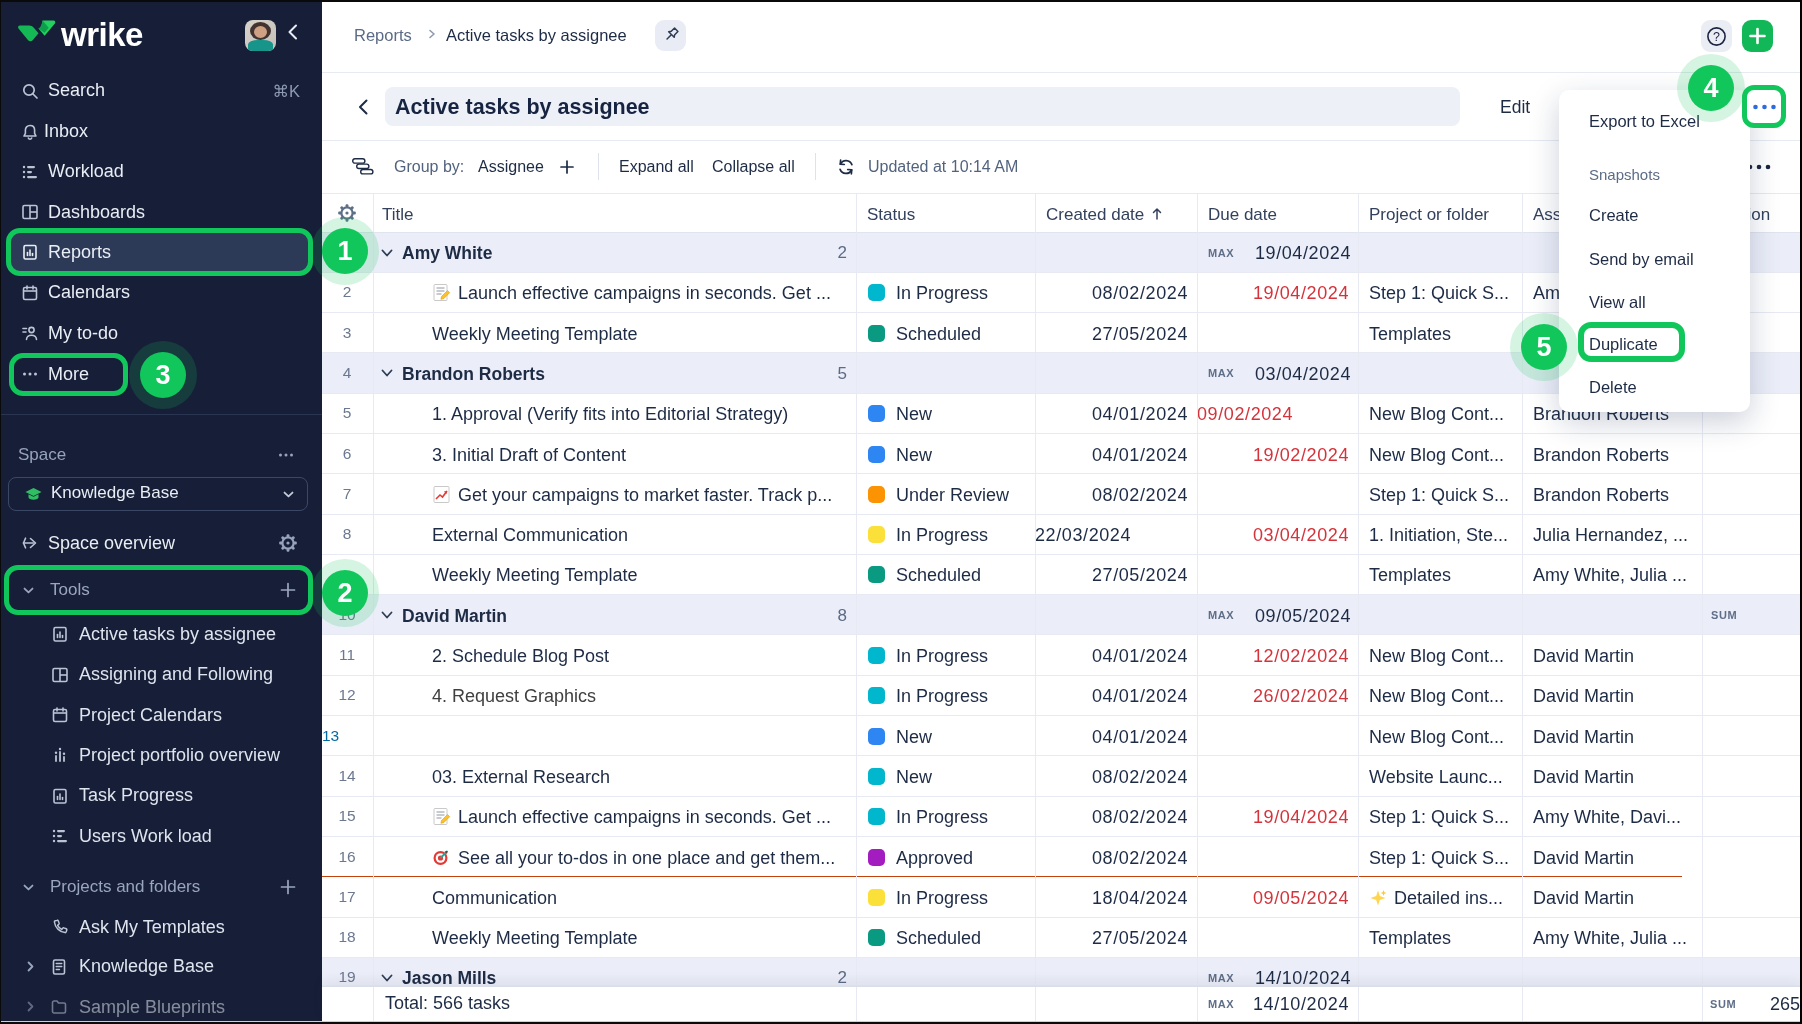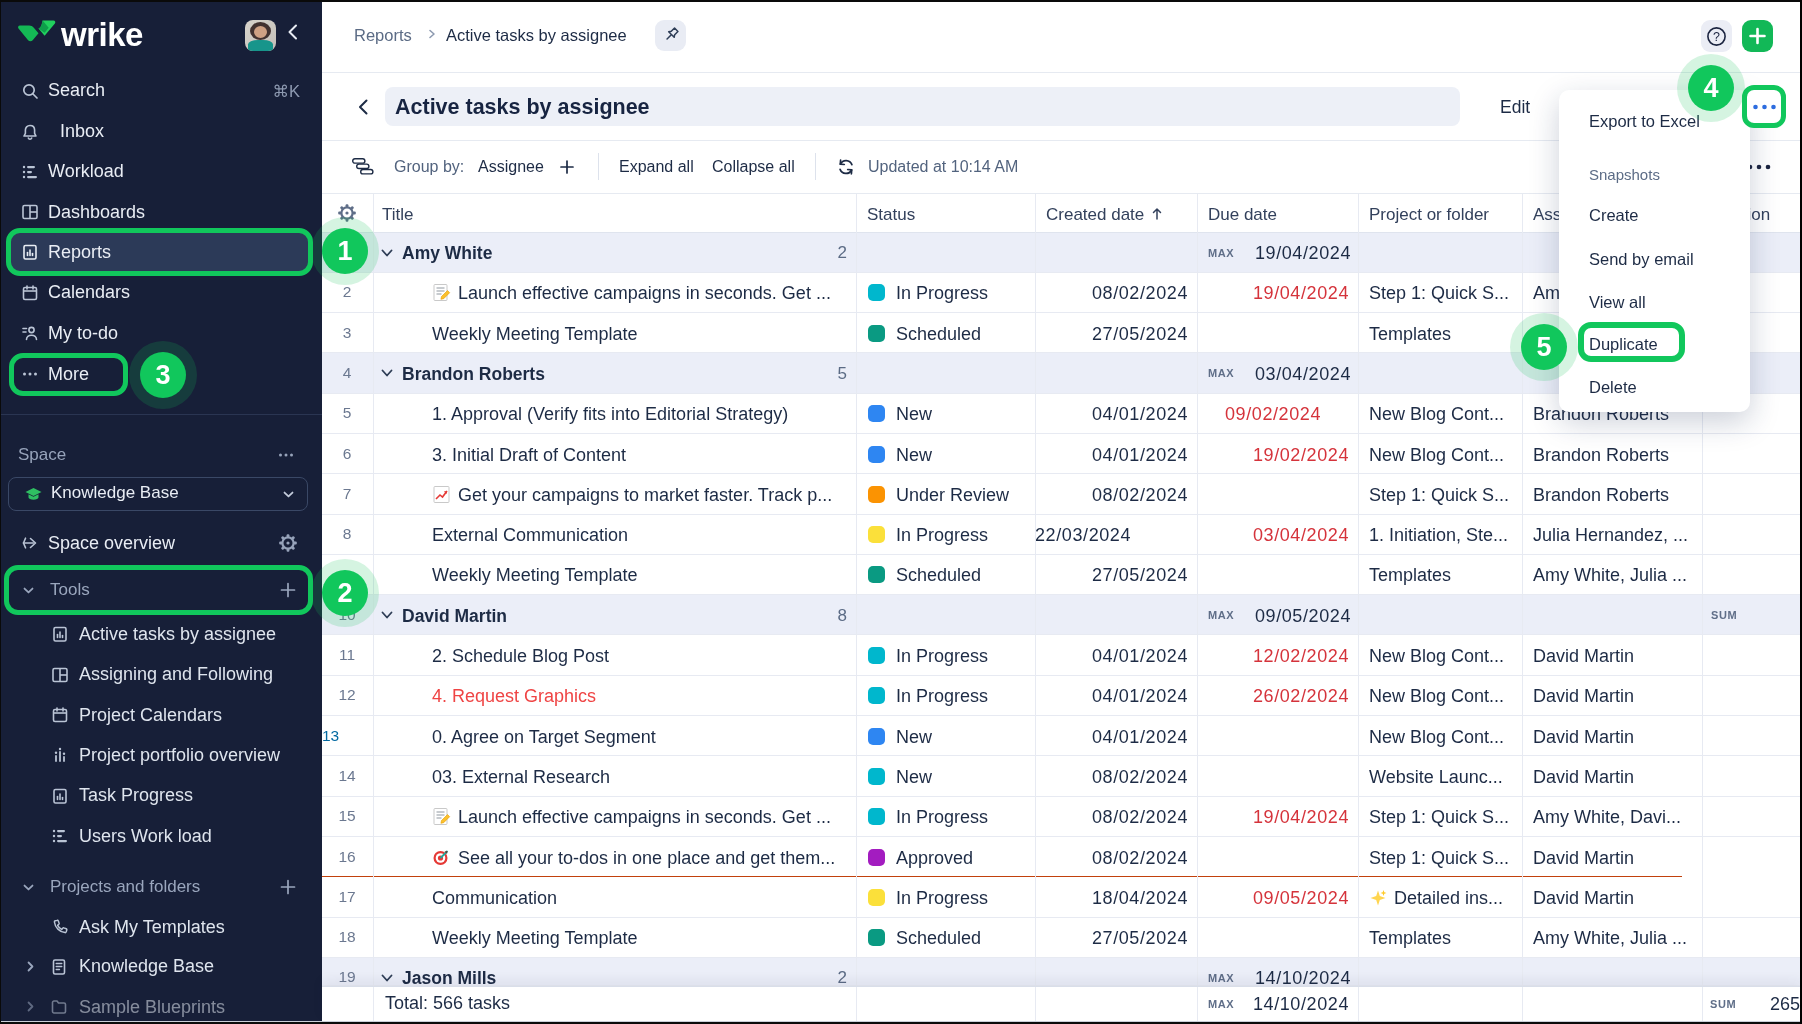--- a/index.html
+++ b/index.html
@@ -37,21 +37,21 @@
     </svg>
   </div>
 <div class="a" style="left:48px;top:80.0px;color:#e9edf4;font-size:18px;line-height:21px">Search</div>
 <div class="a" style="left:260px;top:81.5px;width:40px;text-align:right"><span style="color:#8e9ab1;font-size:16.5px">⌘K</span></div>
 <div class="a" style="left:21px;top:122.5px">
     <svg class="" width="18" height="18" viewBox="0 0 18 18" fill="none">
       <path d="M9 2.5c-2.9 0-4.6 2-4.6 4.6v3.2L3 13h12l-1.4-2.7V7.1C13.6 4.5 11.9 2.5 9 2.5z" stroke="#bac4d5" stroke-width="1.6" stroke-linejoin="round"></path>
       <path d="M7.3 15a1.8 1.8 0 0 0 3.4 0" stroke="#bac4d5" stroke-width="1.6" stroke-linecap="round"></path>
     </svg>
   </div>
-<div class="a" style="left:60px;top:121.0px;color:#e9edf4;font-size:18px;line-height:21px">Inbox</div>
+<div class="a" style="left:44px;top:121.0px;color:#e9edf4;font-size:18px;line-height:21px">Inbox</div>
 <div class="a" style="left:21px;top:162.5px">
     <svg class="" width="18" height="18" viewBox="0 0 18 18" fill="none">
       <circle cx="3" cy="4" r="1.2" fill="#bac4d5"></circle>
       <rect x="6" y="2.9" width="8" height="2.3" rx="1.1" fill="#bac4d5"></rect>
       <circle cx="3" cy="9" r="1.2" fill="#bac4d5"></circle>
       <rect x="6" y="7.9" width="5" height="2.3" rx="1.1" fill="#bac4d5"></rect>
       <circle cx="3" cy="14" r="1.2" fill="#bac4d5"></circle>
       <rect x="6" y="12.9" width="10" height="2.3" rx="1.1" fill="#bac4d5"></rect>
     </svg>
   </div>
@@ -407,21 +407,21 @@
 <div class="cell" style="left:420px;top:10.6px;width:105px;text-align:right;color:#5b6b85;font-size:17px">5</div>
 <div class="cell" style="left:886px;top:14.1px;width:40px;color:#5f6e88;font-size:11px;font-weight:bold;letter-spacing:0.6px">MAX</div>
 <div class="cell" style="left:920px;top:10.6px;width:109px;text-align:right;color:#1d2b45;font-size:18px;letter-spacing:0.6px">03/04/2024</div>
 </div>
 <div class="a" style="left:322px;top:393.7px;width:1480px;height:40.3px;background:#fff;border-bottom:1px solid #e7eaf2;overflow:hidden">
 <div class="cell" style="left:0;top:10.6px;width:50px;text-align:center;color:#6b7890;font-size:15.5px">5</div>
 <div class="cell" style="left:110px;top:10.6px;width:422px;color:#1d2b45;font-size:18px">1. Approval (Verify fits into Editorial Strategy)</div>
 <div class="a" style="left:546px;top:11.6px;width:17px;height:17px;border-radius:5px;background:#2e86f2"></div>
 <div class="cell" style="left:574px;top:10.6px;width:135px;color:#1d2b45;font-size:18px">New</div>
 <div class="cell" style="left:713px;top:10.6px;width:153px;text-align:right;color:#1d2b45;font-size:18px;letter-spacing:0.6px">04/01/2024</div>
-<div class="cell" style="left:875px;top:10.6px;width:152px;text-align:center;color:#d5333b;font-size:18px;letter-spacing:0.6px">09/02/2024</div>
+<div class="cell" style="left:875px;top:10.6px;width:152px;text-align:left;color:#d5333b;font-size:18px;letter-spacing:0.6px">09/02/2024</div>
 <div class="cell" style="left:1047px;top:10.6px;width:150px;color:#1d2b45;font-size:18px">New Blog Cont...</div>
 <div class="cell" style="left:1211px;top:10.6px;width:168px;color:#1d2b45;font-size:18px">Brandon Roberts</div>
 </div>
 <div class="a" style="left:322px;top:434.0px;width:1480px;height:40.3px;background:#fff;border-bottom:1px solid #e7eaf2;overflow:hidden">
 <div class="cell" style="left:0;top:10.6px;width:50px;text-align:center;color:#6b7890;font-size:15.5px">6</div>
 <div class="cell" style="left:110px;top:10.6px;width:422px;color:#1d2b45;font-size:18px">3. Initial Draft of Content</div>
 <div class="a" style="left:546px;top:11.6px;width:17px;height:17px;border-radius:5px;background:#2e86f2"></div>
 <div class="cell" style="left:574px;top:10.6px;width:135px;color:#1d2b45;font-size:18px">New</div>
 <div class="cell" style="left:713px;top:10.6px;width:153px;text-align:right;color:#1d2b45;font-size:18px;letter-spacing:0.6px">04/01/2024</div>
 <div class="cell" style="left:875px;top:10.6px;width:152px;text-align:right;color:#d5333b;font-size:18px;letter-spacing:0.6px">19/02/2024</div>
@@ -477,31 +477,30 @@
 <div class="cell" style="left:110px;top:10.6px;width:422px;color:#1d2b45;font-size:18px">2. Schedule Blog Post</div>
 <div class="a" style="left:546px;top:11.6px;width:17px;height:17px;border-radius:5px;background:#00b7cd"></div>
 <div class="cell" style="left:574px;top:10.6px;width:135px;color:#1d2b45;font-size:18px">In Progress</div>
 <div class="cell" style="left:713px;top:10.6px;width:153px;text-align:right;color:#1d2b45;font-size:18px;letter-spacing:0.6px">04/01/2024</div>
 <div class="cell" style="left:875px;top:10.6px;width:152px;text-align:right;color:#d5333b;font-size:18px;letter-spacing:0.6px">12/02/2024</div>
 <div class="cell" style="left:1047px;top:10.6px;width:150px;color:#1d2b45;font-size:18px">New Blog Cont...</div>
 <div class="cell" style="left:1211px;top:10.6px;width:168px;color:#1d2b45;font-size:18px">David Martin</div>
 </div>
 <div class="a" style="left:322px;top:675.8px;width:1480px;height:40.3px;background:#fff;border-bottom:1px solid #e7eaf2;overflow:hidden">
 <div class="cell" style="left:0;top:10.6px;width:50px;text-align:center;color:#6b7890;font-size:15.5px">12</div>
-<div class="cell" style="left:110px;top:10.6px;width:422px;color:#ef4444;font-size:18px">4. Request Graphics</div>
+<div class="cell" style="left:110px;top:10.6px;width:422px;color:#404040;font-size:18px">4. Request Graphics</div>
 <div class="a" style="left:546px;top:11.6px;width:17px;height:17px;border-radius:5px;background:#00b7cd"></div>
 <div class="cell" style="left:574px;top:10.6px;width:135px;color:#1d2b45;font-size:18px">In Progress</div>
 <div class="cell" style="left:713px;top:10.6px;width:153px;text-align:right;color:#1d2b45;font-size:18px;letter-spacing:0.6px">04/01/2024</div>
 <div class="cell" style="left:875px;top:10.6px;width:152px;text-align:right;color:#d5333b;font-size:18px;letter-spacing:0.6px">26/02/2024</div>
 <div class="cell" style="left:1047px;top:10.6px;width:150px;color:#1d2b45;font-size:18px">New Blog Cont...</div>
 <div class="cell" style="left:1211px;top:10.6px;width:168px;color:#1d2b45;font-size:18px">David Martin</div>
 </div>
 <div class="a" style="left:322px;top:716.1px;width:1480px;height:40.3px;background:#fff;border-bottom:1px solid #e7eaf2;overflow:hidden">
 <div class="cell" style="left:0;top:10.6px;width:28px;text-align:left;color:#0369a1;font-size:15.5px">13</div>
-<div class="cell" style="left:110px;top:10.6px;width:422px;color:#1d2b45;font-size:18px">0. Agree on Target Segment</div>
 <div class="a" style="left:546px;top:11.6px;width:17px;height:17px;border-radius:5px;background:#2e86f2"></div>
 <div class="cell" style="left:574px;top:10.6px;width:135px;color:#1d2b45;font-size:18px">New</div>
 <div class="cell" style="left:713px;top:10.6px;width:153px;text-align:right;color:#1d2b45;font-size:18px;letter-spacing:0.6px">04/01/2024</div>
 <div class="cell" style="left:1047px;top:10.6px;width:150px;color:#1d2b45;font-size:18px">New Blog Cont...</div>
 <div class="cell" style="left:1211px;top:10.6px;width:168px;color:#1d2b45;font-size:18px">David Martin</div>
 </div>
 <div class="a" style="left:322px;top:756.4px;width:1480px;height:40.3px;background:#fff;border-bottom:1px solid #e7eaf2;overflow:hidden">
 <div class="cell" style="left:0;top:10.6px;width:50px;text-align:center;color:#6b7890;font-size:15.5px">14</div>
 <div class="cell" style="left:110px;top:10.6px;width:422px;color:#1d2b45;font-size:18px">03. External Research</div>
 <div class="a" style="left:546px;top:11.6px;width:17px;height:17px;border-radius:5px;background:#00b7cd"></div>

